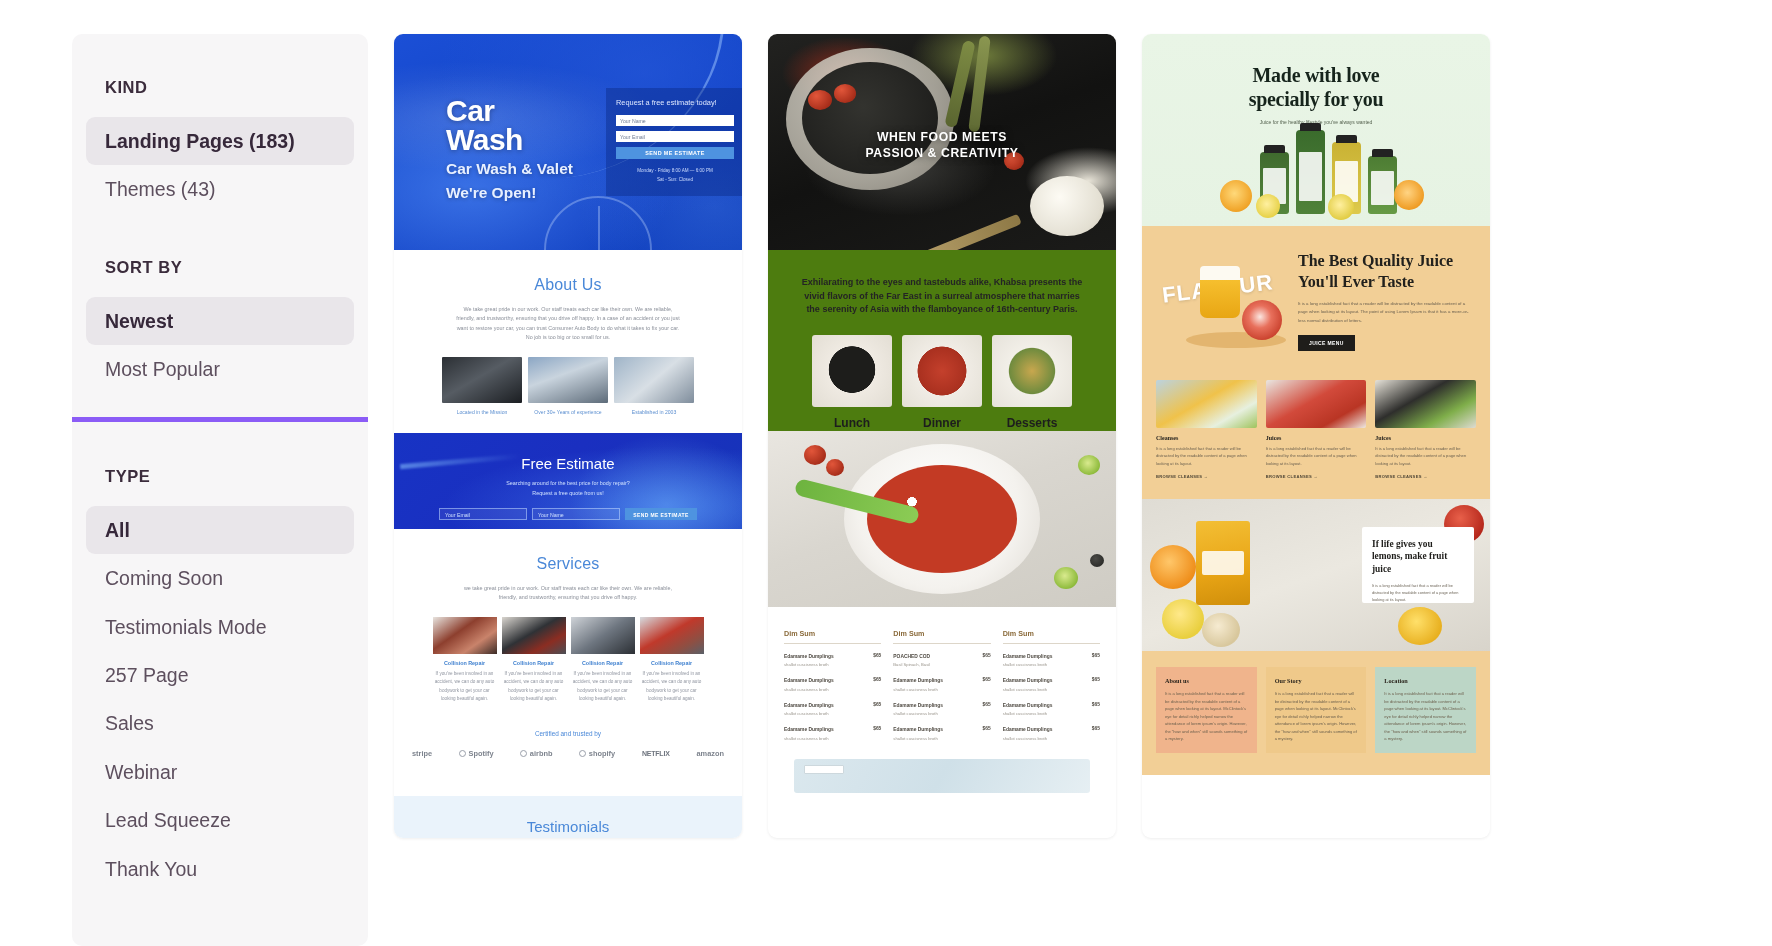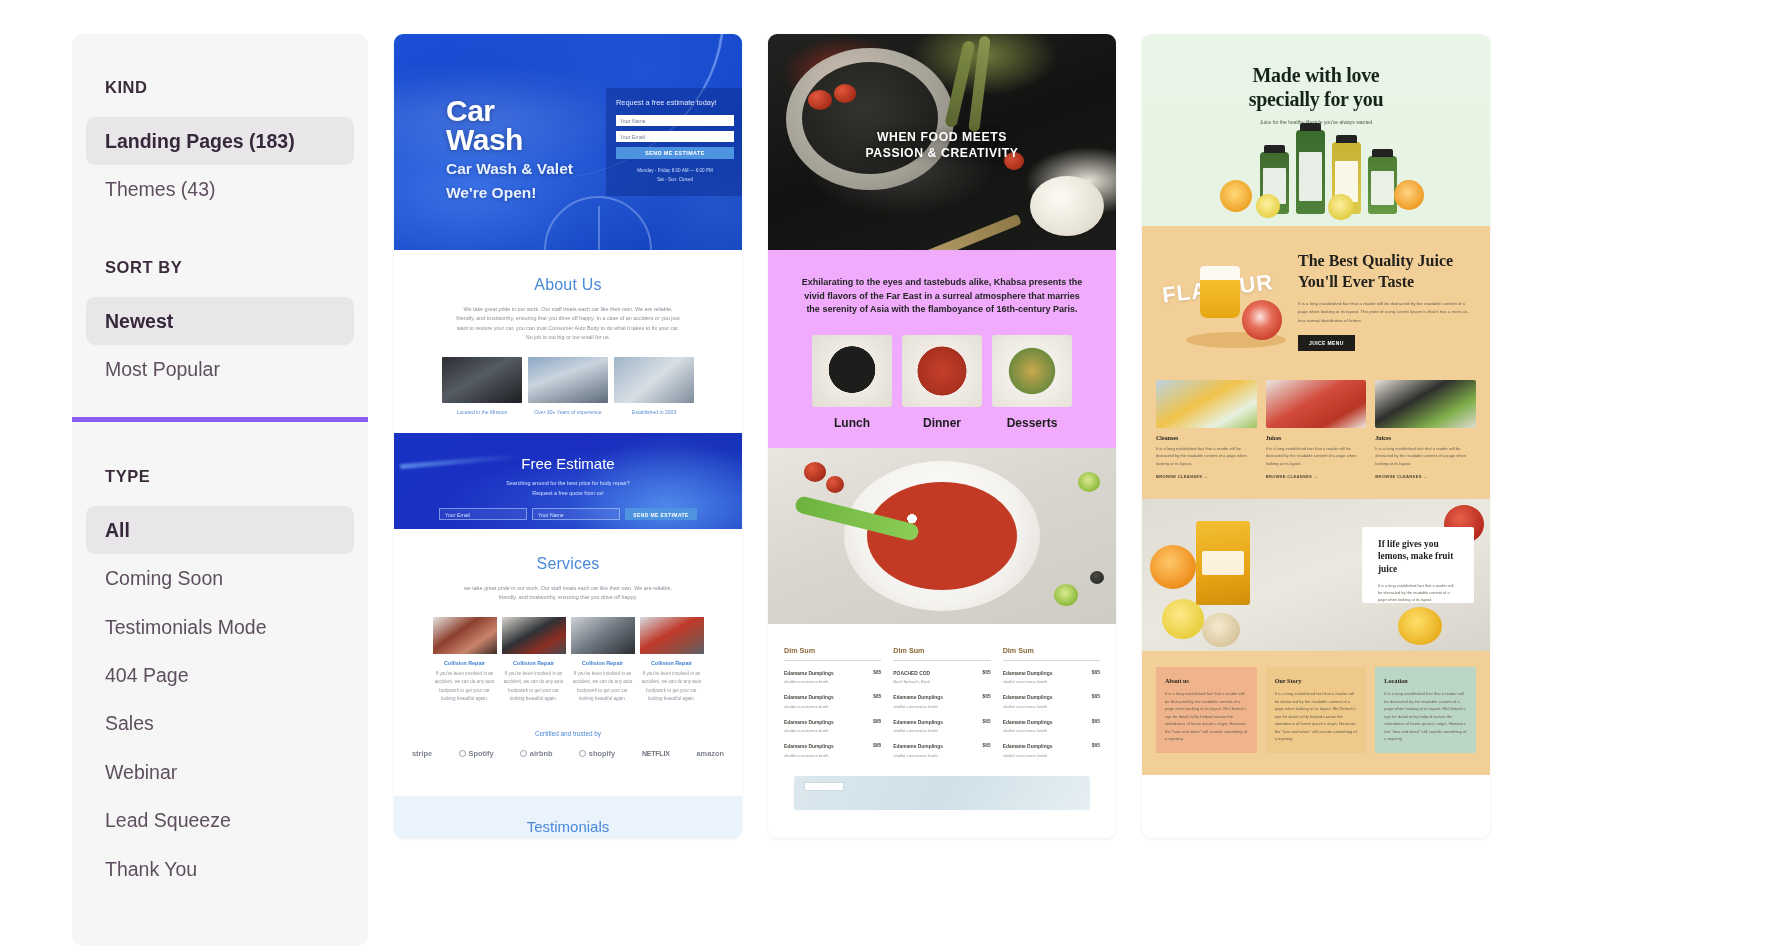--- a/index.html
+++ b/index.html
@@ -186,21 +186,21 @@
     background: linear-gradient(180deg,#8a9650,#5f6a34); border-radius: 6px; transform: rotate(7deg); }
   .fd-egg { position: absolute; right: 12px; bottom: 14px; width: 74px; height: 60px;
     border-radius: 50%; background: radial-gradient(circle at 40% 35%, #fdfbf4 0%, #e3dfd2 70%, #cfc9b8 100%); }
   .fd-tom { position: absolute; border-radius: 50%;
     background: radial-gradient(circle at 35% 30%, #e2563a 0%, #a52c19 75%); }
   .fd-hero-txt {
     position: absolute; left: 0; right: 0; top: 96px; z-index: 4; text-align: center;
     color: #fff; font-size: 12.2px; font-weight: bold; letter-spacing: .6px; line-height: 1.3;
     text-shadow: 0 1px 7px rgba(0,0,0,.6);
   }
-  .fd-white { background: #f0abfc; padding: 26px 0 18px; text-align: center; }
+  .fd-white { background: #4d7c0f; padding: 26px 0 1px; text-align: center; }
   .fd-intro { color: #242424; font-size: 9px; font-weight: bold; line-height: 1.5; width: 282px; margin: 0 auto; }
   .fd-dishes { display: flex; gap: 10px; justify-content: center; margin-top: 18px; }
   .fd-dish { width: 80px; }
   .fd-dish .ph { width: 80px; height: 72px; border-radius: 3px; }
   .fd-dish .cap { color: #1d1d1d; font-size: 12px; font-weight: bold; margin-top: 9px; }
   .ph-d1 { background: radial-gradient(circle at 50% 48%, #1d1d1b 0%, #1d1d1b 42%, #efeae2 43%, #e2ddd3 100%); }
   .ph-d2 { background: radial-gradient(circle at 50% 50%, #c4402c 0%, #a9301f 45%, #f0ece5 46%, #e4e0d6 100%); }
   .ph-d3 { background: radial-gradient(circle at 50% 50%, #c8a74e 0%, #6f8b3e 42%, #f2efe8 44%, #e6e2da 100%); }
   .fd-big { height: 176px; position: relative; overflow: hidden;
     background: linear-gradient(160deg,#e9e6e0 0%,#d9d6cf 45%,#cfccc4 100%); }
@@ -280,21 +280,21 @@
   .ph-j2 { background: linear-gradient(150deg,#e9e6e0 0%,#d24a3b 45%,#b93524 75%,#efe9e1 100%); }
   .ph-j3 { background: linear-gradient(150deg,#e6e2d8 0%,#2e2e2c 40%,#7fae4a 72%,#dfdbd2 100%); }
 
   .jc-photo { height: 152px; position: relative; overflow: hidden;
     background: linear-gradient(160deg,#dfdcd4 0%,#ebe8e0 50%,#d8d4cb 100%); }
   .jc-carton { position: absolute; left: 54px; top: 22px; width: 54px; height: 84px;
     background: linear-gradient(170deg,#f3bf35 0%,#e8a415 60%,#d08f0b 100%); border-radius: 3px; }
   .jc-carton .strip { position: absolute; left: 6px; right: 6px; top: 30px; height: 24px;
     background: rgba(255,255,255,.85); border-radius: 2px; }
   .jc-quote { position: absolute; right: 16px; top: 28px; width: 112px; height: 76px;
-    background: #fff; border-radius: 2px; padding: 11px 16px; }
+    background: #fff; border-radius: 2px; padding: 11px 10px; }
   .jc-quote .q { font-family: "Liberation Serif", serif; font-weight: bold; color: #1e1d1a;
     font-size: 9.4px; line-height: 1.3; }
   .jc-quote .qp { color: #6f675a; font-size: 3.9px; line-height: 1.8; margin-top: 7px; }
   .jc-fruit { position: absolute; border-radius: 50%; }
 
   .jc-bottom { background: #f2cf96; padding: 16px 14px 22px; display: flex; gap: 9px; }
   .jc-bcard { flex: 1; padding: 10px 9px; }
   .jc-bcard .t { font-family: "Liberation Serif", serif; font-weight: bold;
                  color: #2a241c; font-size: 6.2px; }
   .jc-bcard .d { color: #6b5f4c; font-size: 4.1px; line-height: 1.85; margin-top: 6px; }
@@ -319,21 +319,21 @@
       <div class="group-title">SORT BY</div>
       <div class="opt active">Newest</div>
       <div class="opt">Most Popular</div>
     </div>
 
     <div class="filter-group divided">
       <div class="group-title">TYPE</div>
       <div class="opt active">All</div>
       <div class="opt">Coming Soon</div>
       <div class="opt">Testimonials Mode</div>
-      <div class="opt">404 Page</div>
+      <div class="opt">257 Page</div>
       <div class="opt">Sales</div>
       <div class="opt">Webinar</div>
       <div class="opt">Lead Squeeze</div>
       <div class="opt">Thank You</div>
     </div>
   </aside>
 
   <main class="grid">
 
     <article class="card">

